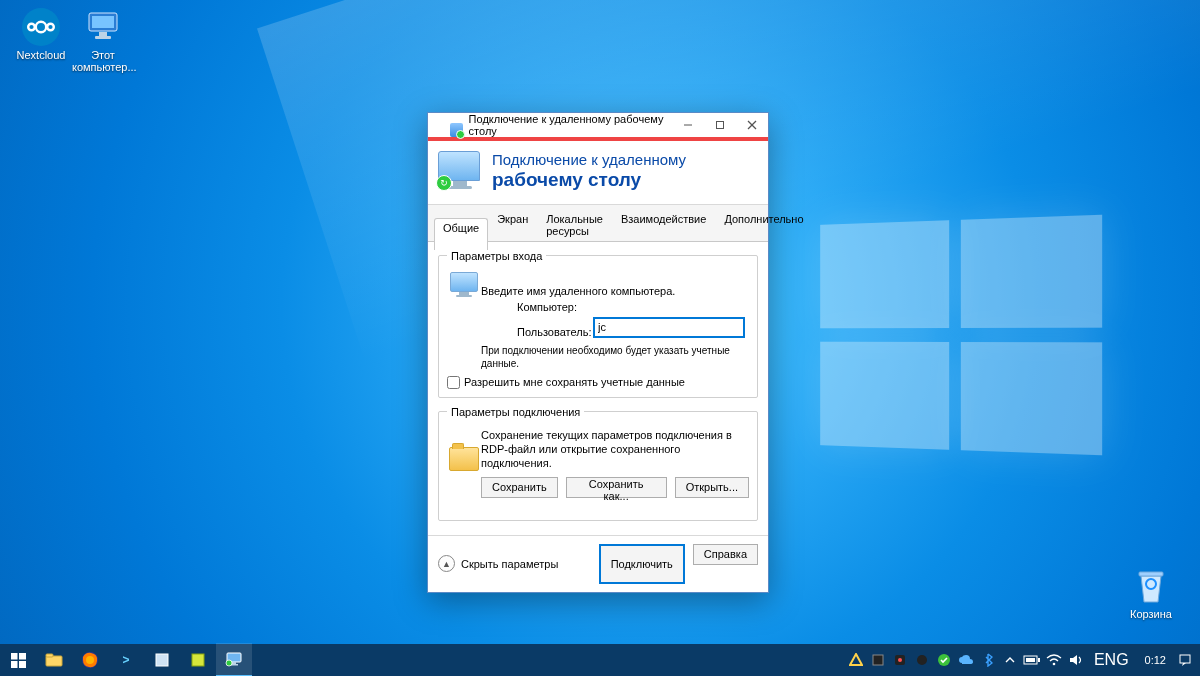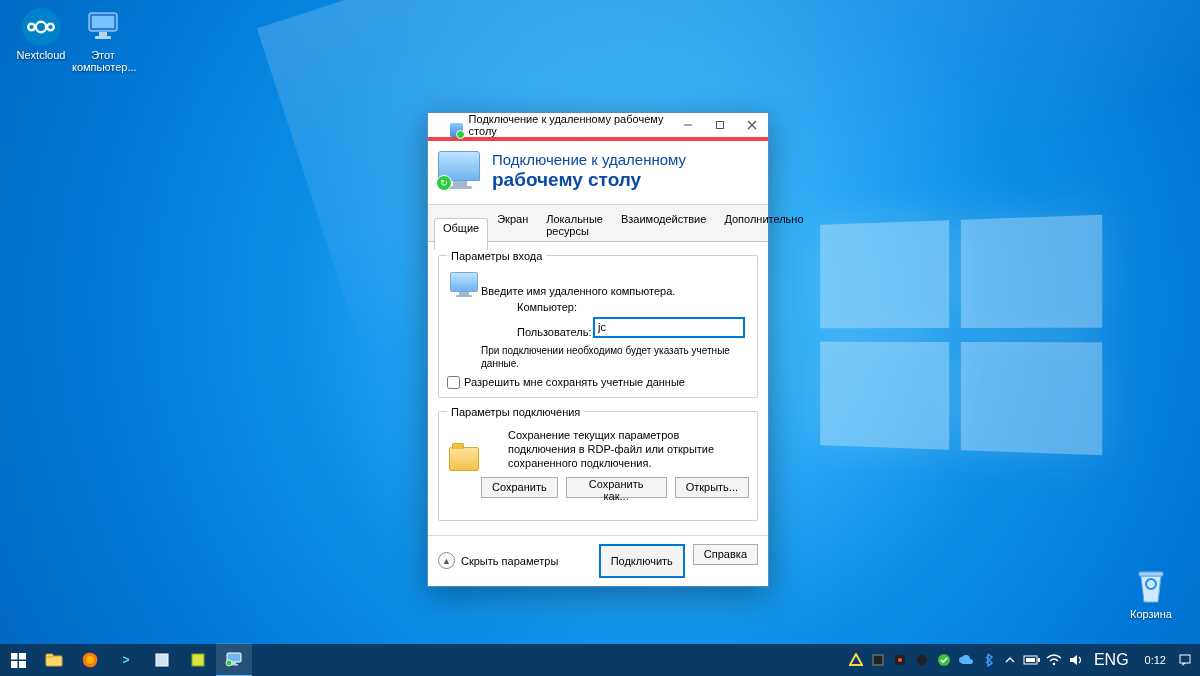--- a/index.html
+++ b/index.html
@@ -92,21 +92,21 @@
   }
   .combo .dd{ width:17px; height:21px; border:1px solid #7a7a7a; border-left:none; display:flex;align-items:center;justify-content:center; background:#f4f4f4; cursor:pointer;}
   .focus{ border-color:#0078d7 !important; box-shadow: inset 0 0 0 1px #0078d7;}
   .note{ color:#000; font-size:10px; margin:6px 0 6px 34px; line-height:1.3;}
   .chk{ display:flex; align-items:center; font-size:11px; gap:4px;}
   .chk input{ width:13px; height:13px; margin:0;}
   .btnrow{ display:flex; gap:8px; margin:6px 0 14px 34px;}
   button.std{
     height:21px; font-size:11px; background:#f4f4f4; border:1px solid #adadad; padding:0 10px; cursor:pointer;
   }
-  button.std.primary{ border:2px solid #0078d7; padding:0 10px; height:34px;}
+  button.std.primary{ border:2px solid #0078d7; padding:0 10px; height:40px;}
   .folder-icon{ width:28px; height:22px; background:linear-gradient(#ffe39a,#f3c14b); border:1px solid #d8a82f; border-radius:2px; position:relative; margin-top:2px;}
   .folder-icon::before{content:"";position:absolute;top:-5px;left:2px;width:10px;height:5px;background:#f3c14b;border:1px solid #d8a82f;border-bottom:none;border-radius:2px 2px 0 0;}
 
   .footer{ display:flex; align-items:center; padding:8px 10px; border-top:1px solid #d9d9d9; background:#fff;}
   .footer .collapse{ display:flex; align-items:center; gap:6px; color:#000; cursor:pointer; font-size:11px;}
   .footer .collapse .circ{ width:15px;height:15px;border:1px solid #888;border-radius:50%; display:flex;align-items:center;justify-content:center; font-size:9px; color:#555; background:#fdfdfd;}
   .footer .spacer{flex:1;}
   .footer .btns{ display:flex; gap:8px;}
 </style>
 </head>
@@ -237,21 +237,21 @@
           <span>Разрешить мне сохранять учетные данные</span>
         </label>
       </fieldset>
 
       <fieldset>
         <legend>Параметры подключения</legend>
         <div class="row">
           <div class="icon-col">
               <div class="folder-icon"></div>
             </div>
-          <div style="flex:1; line-height:1.3;margin-left:27px;">Сохранение текущих параметров подключения в RDP-файл или открытие сохраненного подключения.</div>
+          <div style="flex:1; line-height:1.3;">Сохранение текущих параметров подключения в RDP-файл или открытие сохраненного подключения.</div>
         </div>
         <div class="btnrow">
           <button class="std">Сохранить</button>
           <button class="std">Сохранить как...</button>
           <button class="std">Открыть...</button>
         </div>
       </fieldset>
     </div>
 
     <div class="footer">

